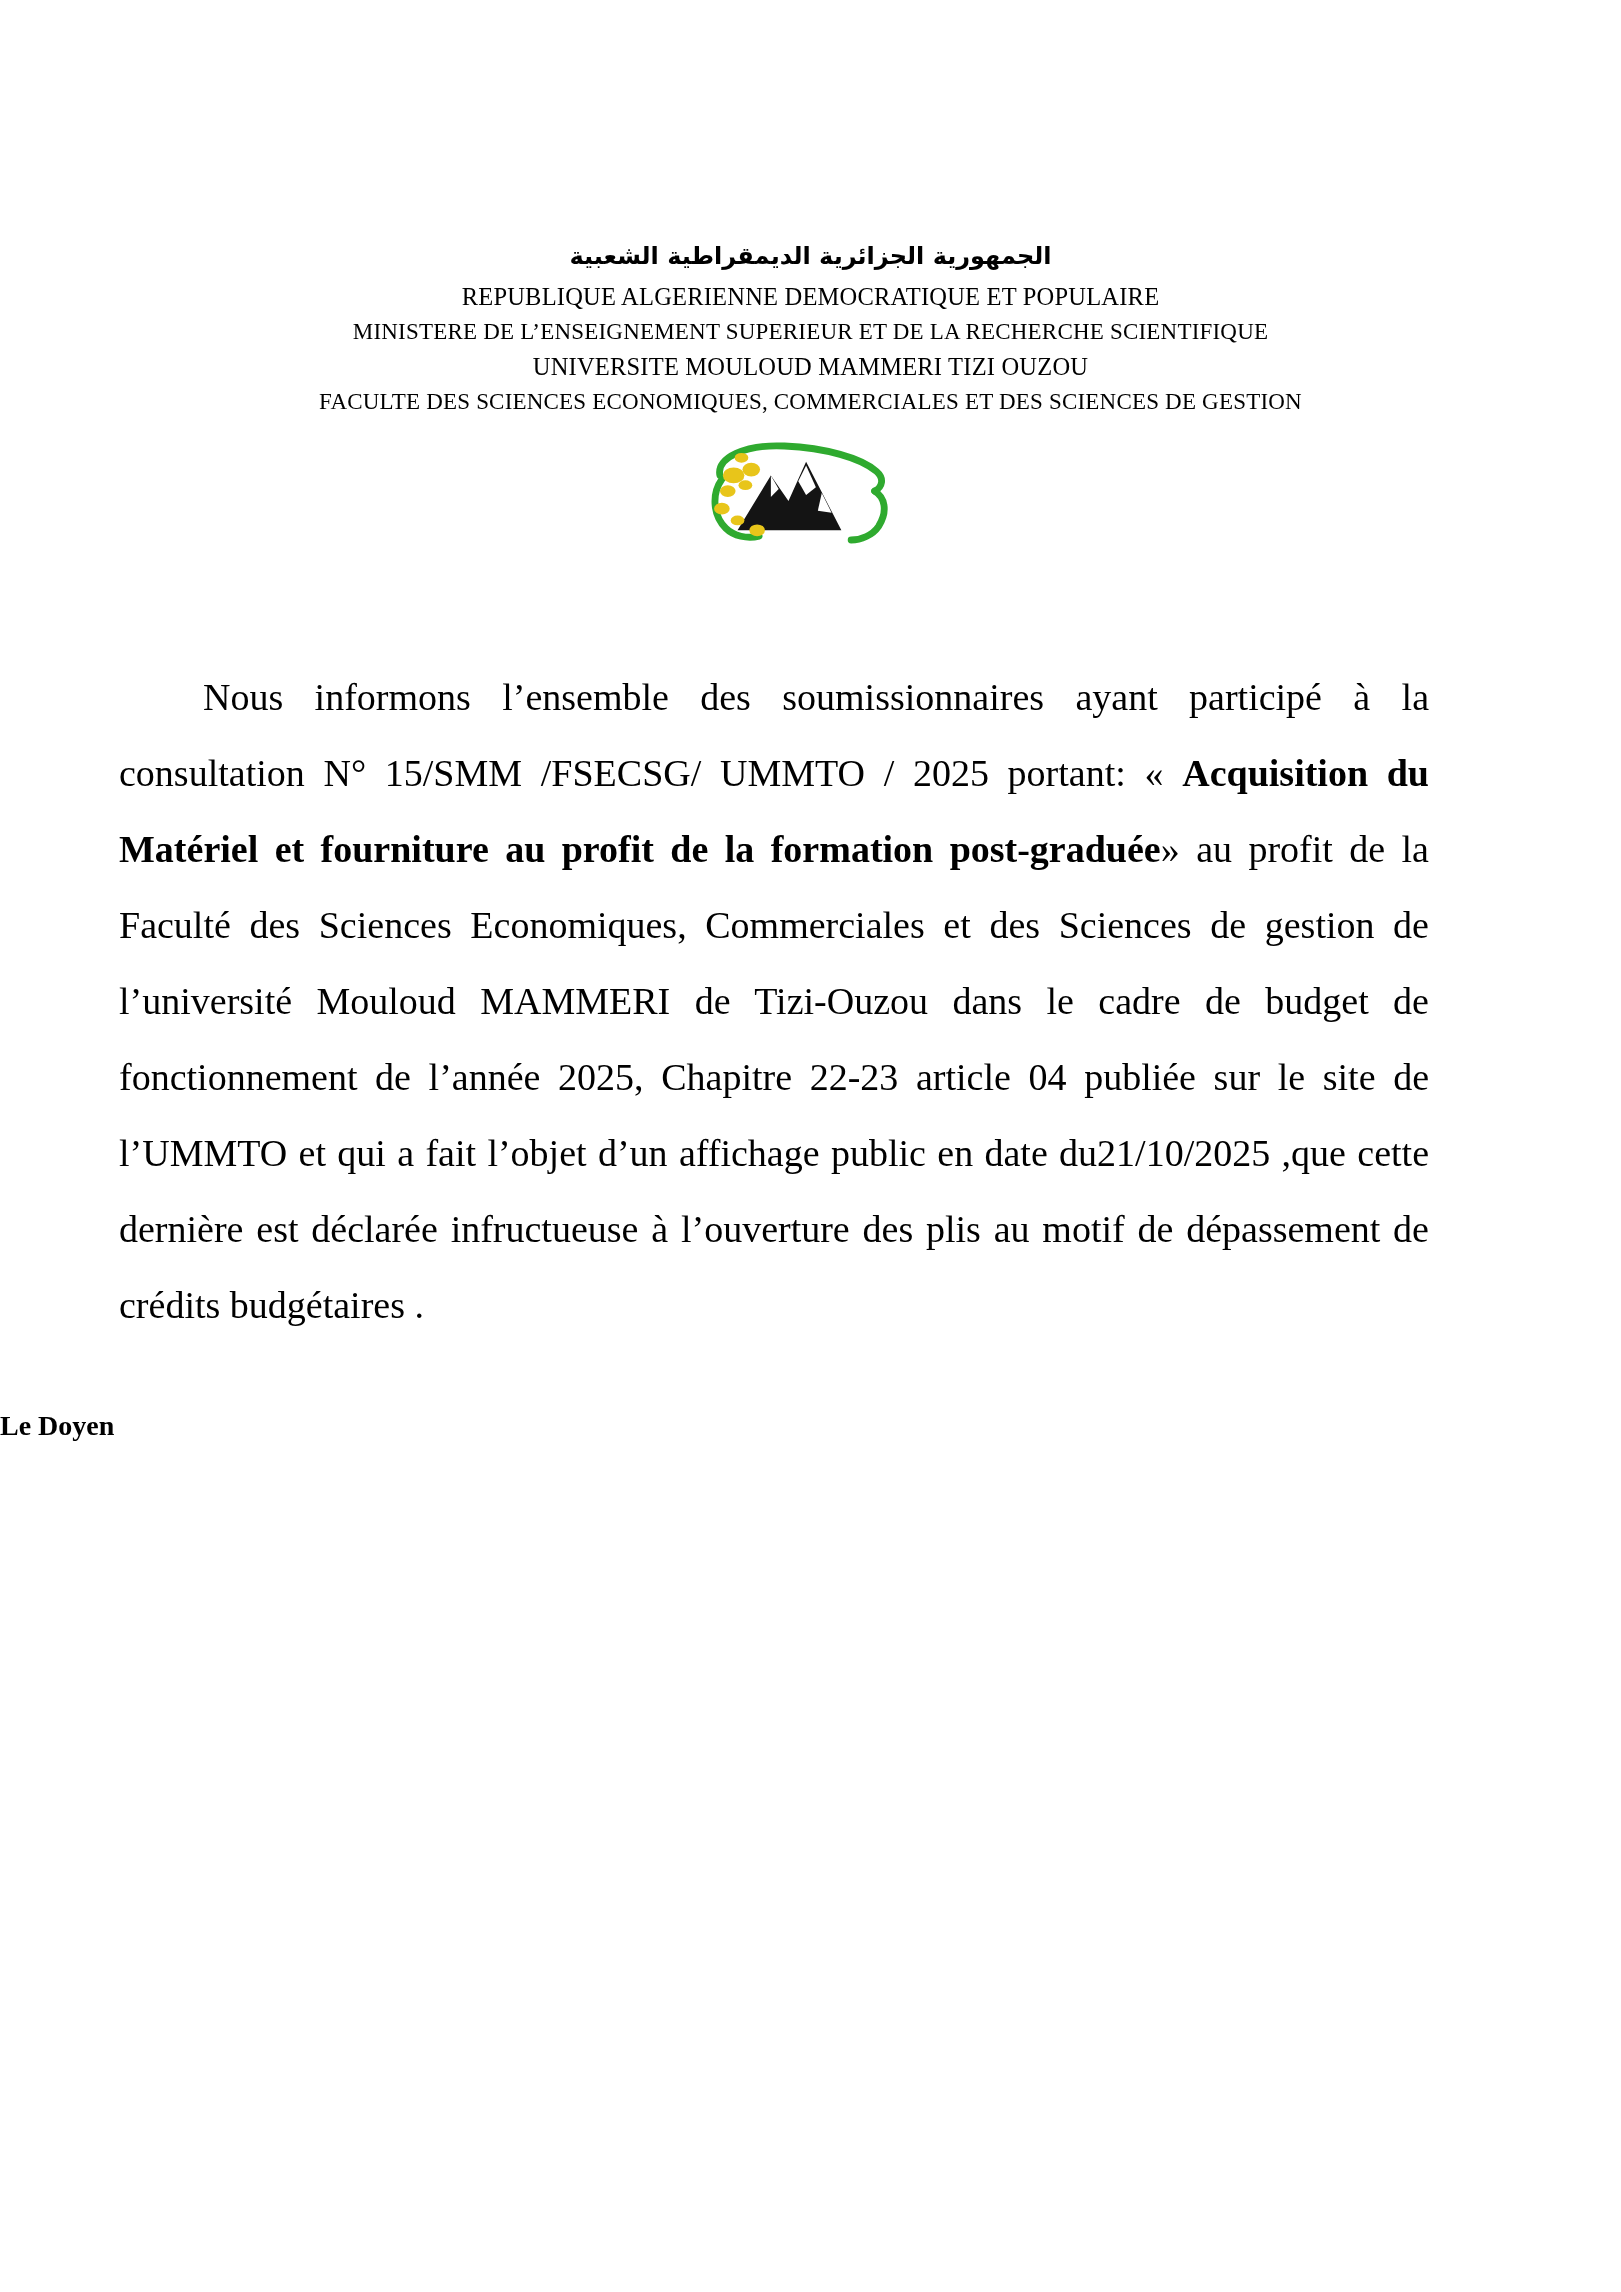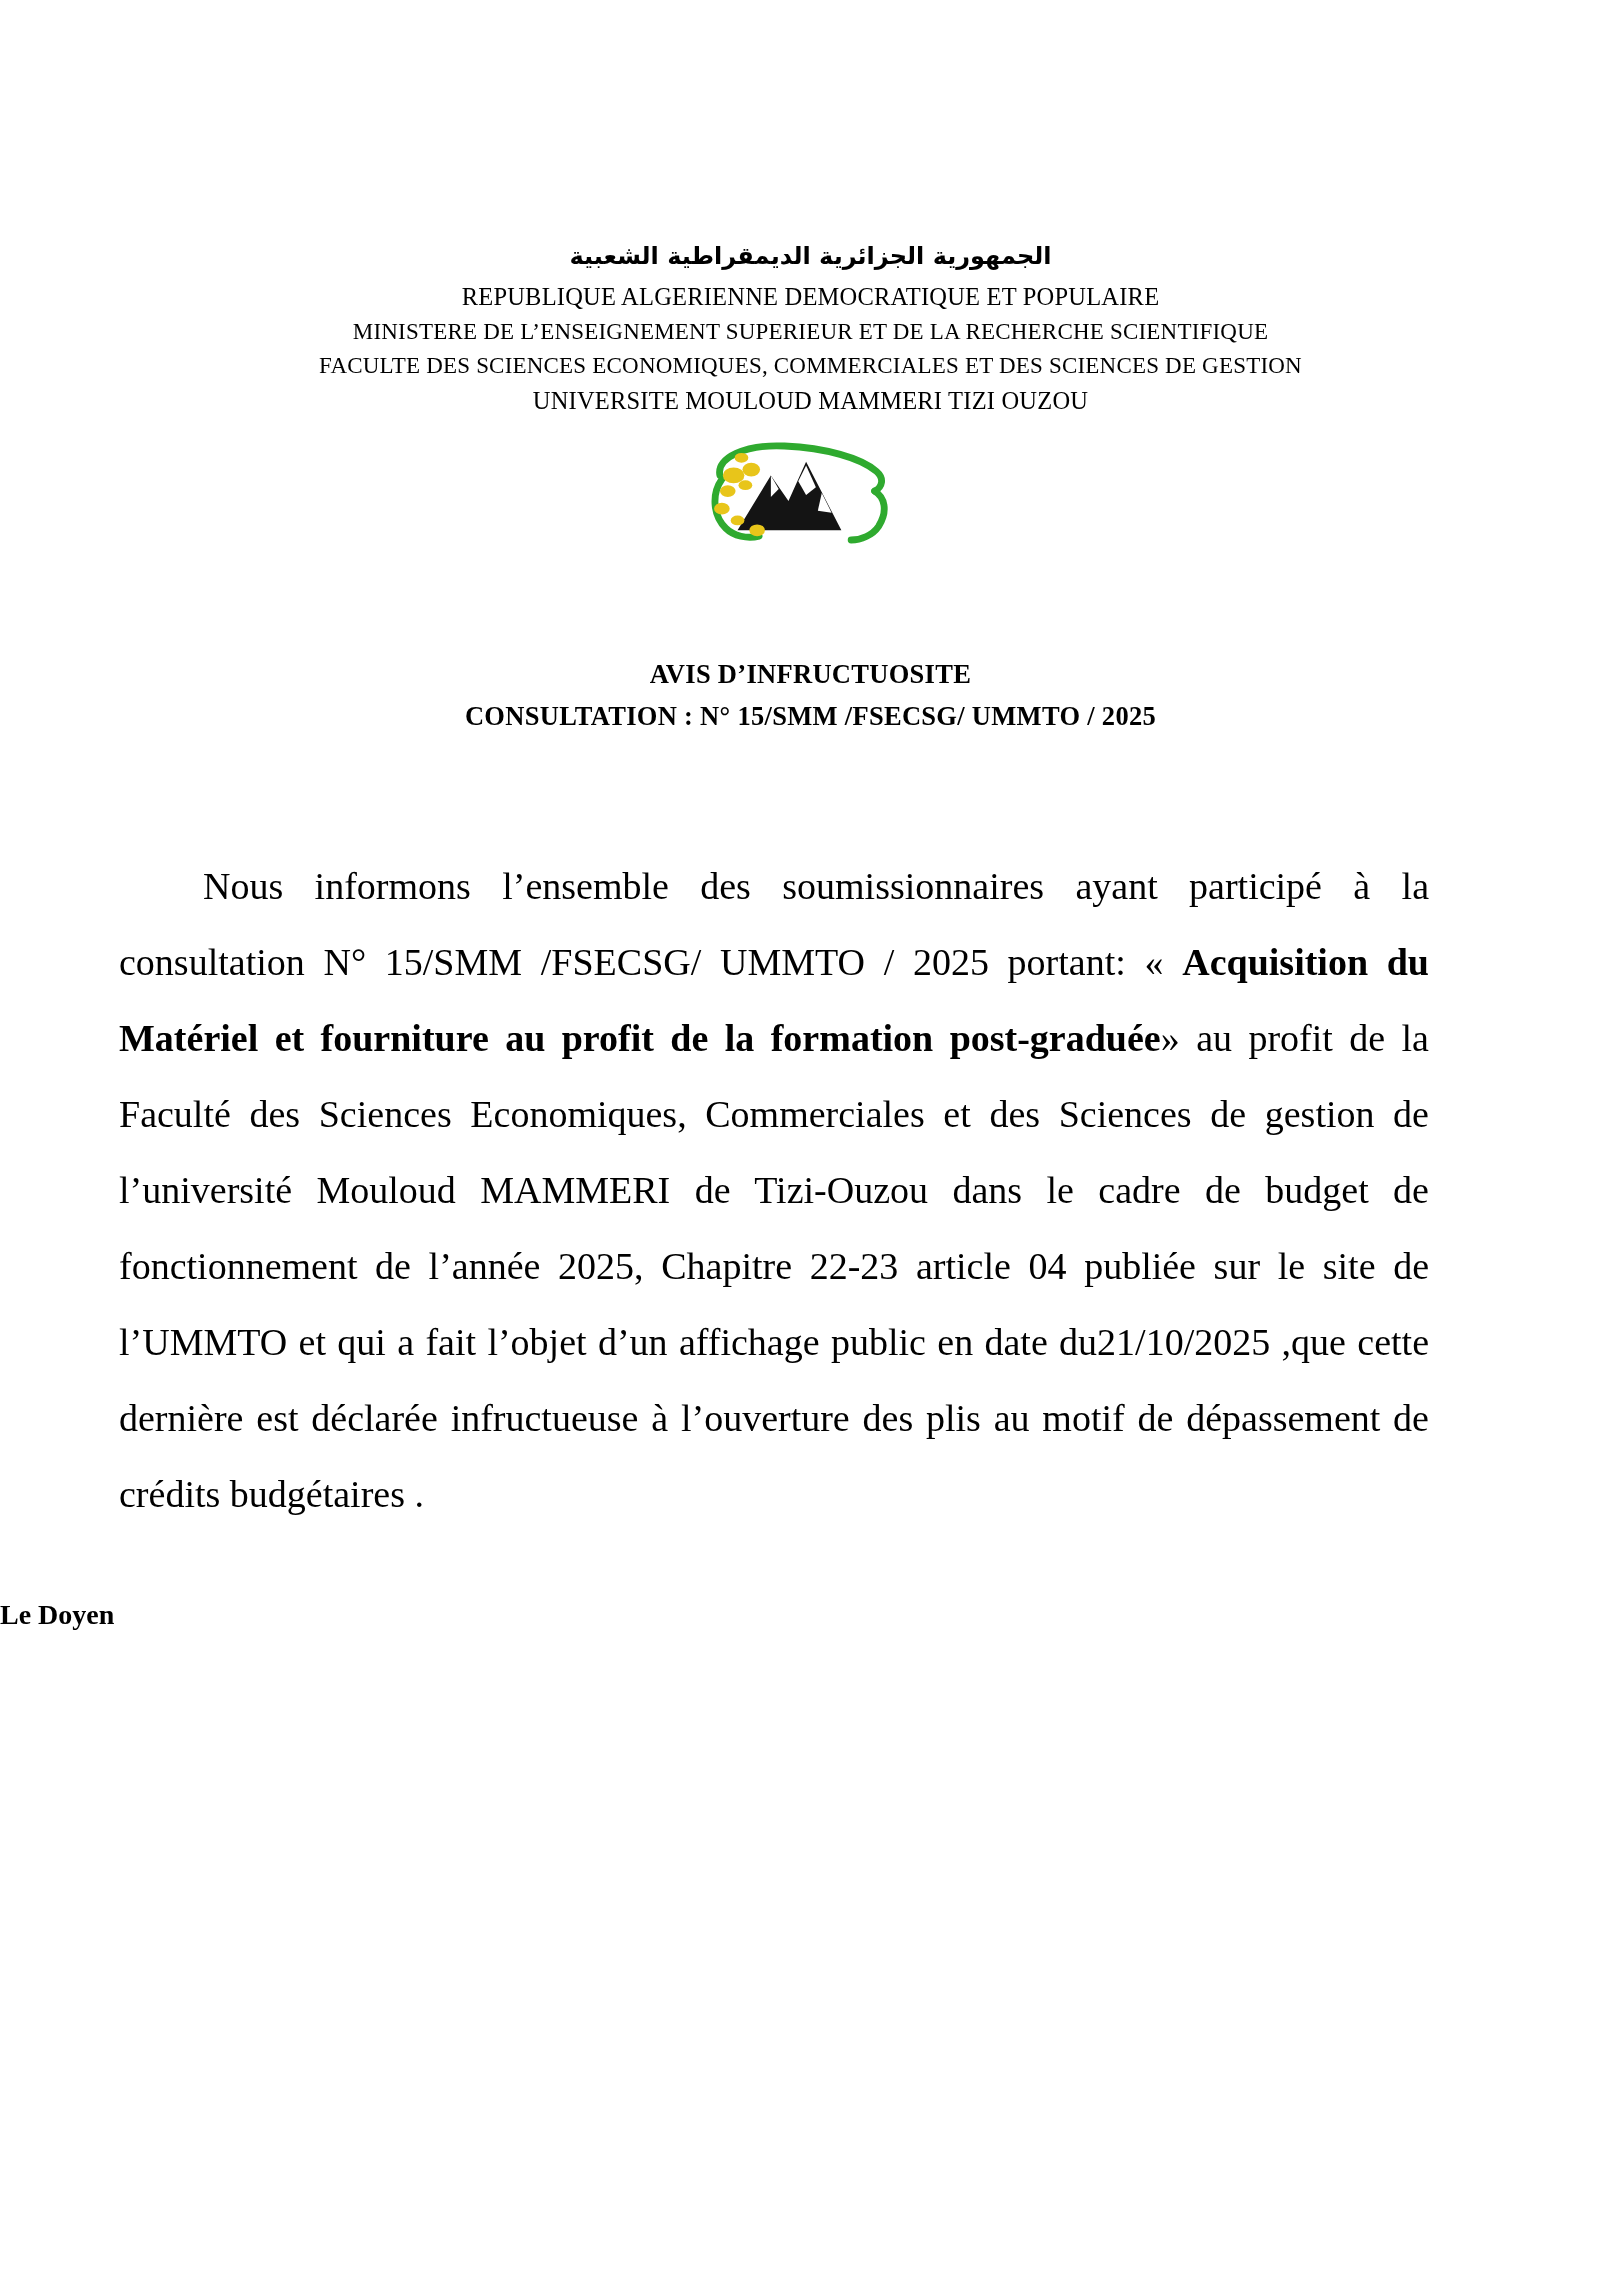--- a/index.html
+++ b/index.html
@@ -84,22 +84,22 @@
 </style>
 </head>
 <body>
 
 <div class="page">
 
   <div class="header-block">
     <div class="hdr-arabic">الجمهورية الجزائرية الديمقراطية الشعبية</div>
     <div class="hdr-line">REPUBLIQUE ALGERIENNE DEMOCRATIQUE ET POPULAIRE</div>
     <div class="hdr-line small">MINISTERE DE L’ENSEIGNEMENT SUPERIEUR ET DE LA RECHERCHE SCIENTIFIQUE</div>
+    <div class="hdr-line">UNIVERSITE MOULOUD MAMMERI TIZI OUZOU</div>
     <div class="hdr-line small">FACULTE DES SCIENCES ECONOMIQUES, COMMERCIALES ET DES SCIENCES DE GESTION</div>
-    <div class="hdr-line">UNIVERSITE MOULOUD MAMMERI TIZI OUZOU</div>
   </div>
 
   <div class="logo-wrap">
     <svg width="284" height="118" viewBox="0 0 290 120">
       <path d="M52 40 C 48 22, 78 8, 118 10 C 160 12, 196 22, 212 36 C 220 43, 218 52, 210 56" fill="none" stroke="#2faa2f" stroke-width="7" stroke-linecap="round"></path>
       <path d="M210 56 C 220 62, 224 76, 214 92 C 208 101, 196 106, 186 106" fill="none" stroke="#2faa2f" stroke-width="7" stroke-linecap="round"></path>
       <path d="M54 44 C 44 58, 44 80, 58 94 C 66 102, 80 105, 92 102" fill="none" stroke="#2faa2f" stroke-width="7" stroke-linecap="round"></path>
       <path d="M70 96 L 104 40 L 122 66 L 140 26 L 176 96 Z" fill="#141414"></path>
       <path d="M104 40 L 112 54 L 104 62 Z" fill="#ffffff"></path>
       <path d="M140 30 L 150 52 L 140 60 L 132 46 Z" fill="#ffffff"></path>
@@ -108,24 +108,20 @@
       <ellipse cx="84" cy="34" rx="9" ry="7" fill="#e8c51a"></ellipse>
       <ellipse cx="60" cy="56" rx="8" ry="6" fill="#e8c51a"></ellipse>
       <ellipse cx="78" cy="50" rx="7" ry="5" fill="#e8c51a"></ellipse>
       <ellipse cx="54" cy="74" rx="8" ry="6" fill="#e8c51a"></ellipse>
       <ellipse cx="70" cy="86" rx="7" ry="5" fill="#e8c51a"></ellipse>
       <ellipse cx="90" cy="96" rx="8" ry="6" fill="#e8c51a"></ellipse>
       <ellipse cx="74" cy="22" rx="7" ry="5" fill="#e8c51a"></ellipse>
     </svg>
   </div>
 
-  <div class="title-block">
-    <div class="title-line">AVIS D’INFRUCTUOSITE</div>
-    <div class="title-line">CONSULTATION : N° 15/SMM /FSECSG/ UMMTO / 2025</div>
-  </div>
 
   <div class="body-block">
     <p>
       <span>Nous informons l’ensemble des soumissionnaires ayant participé à la consultation  N° 15/SMM /FSECSG/ UMMTO / 2025 portant: « </span><b>Acquisition du Matériel et  fourniture au profit de la formation post-graduée</b><span>» au profit de la Faculté des Sciences Economiques, Commerciales et des Sciences de gestion de l’université Mouloud MAMMERI de Tizi-Ouzou dans le cadre de budget de fonctionnement de l’année 2025, Chapitre 22-23 article 04 publiée sur le site de l’UMMTO et qui a fait l’objet d’un affichage public en date du21/10/2025 ,que cette dernière est déclarée infructueuse à l’ouverture des plis au motif de dépassement de crédits budgétaires .</span>
     </p>
   </div>
 
   <div class="signature">Le Doyen</div>
 
 </div>

